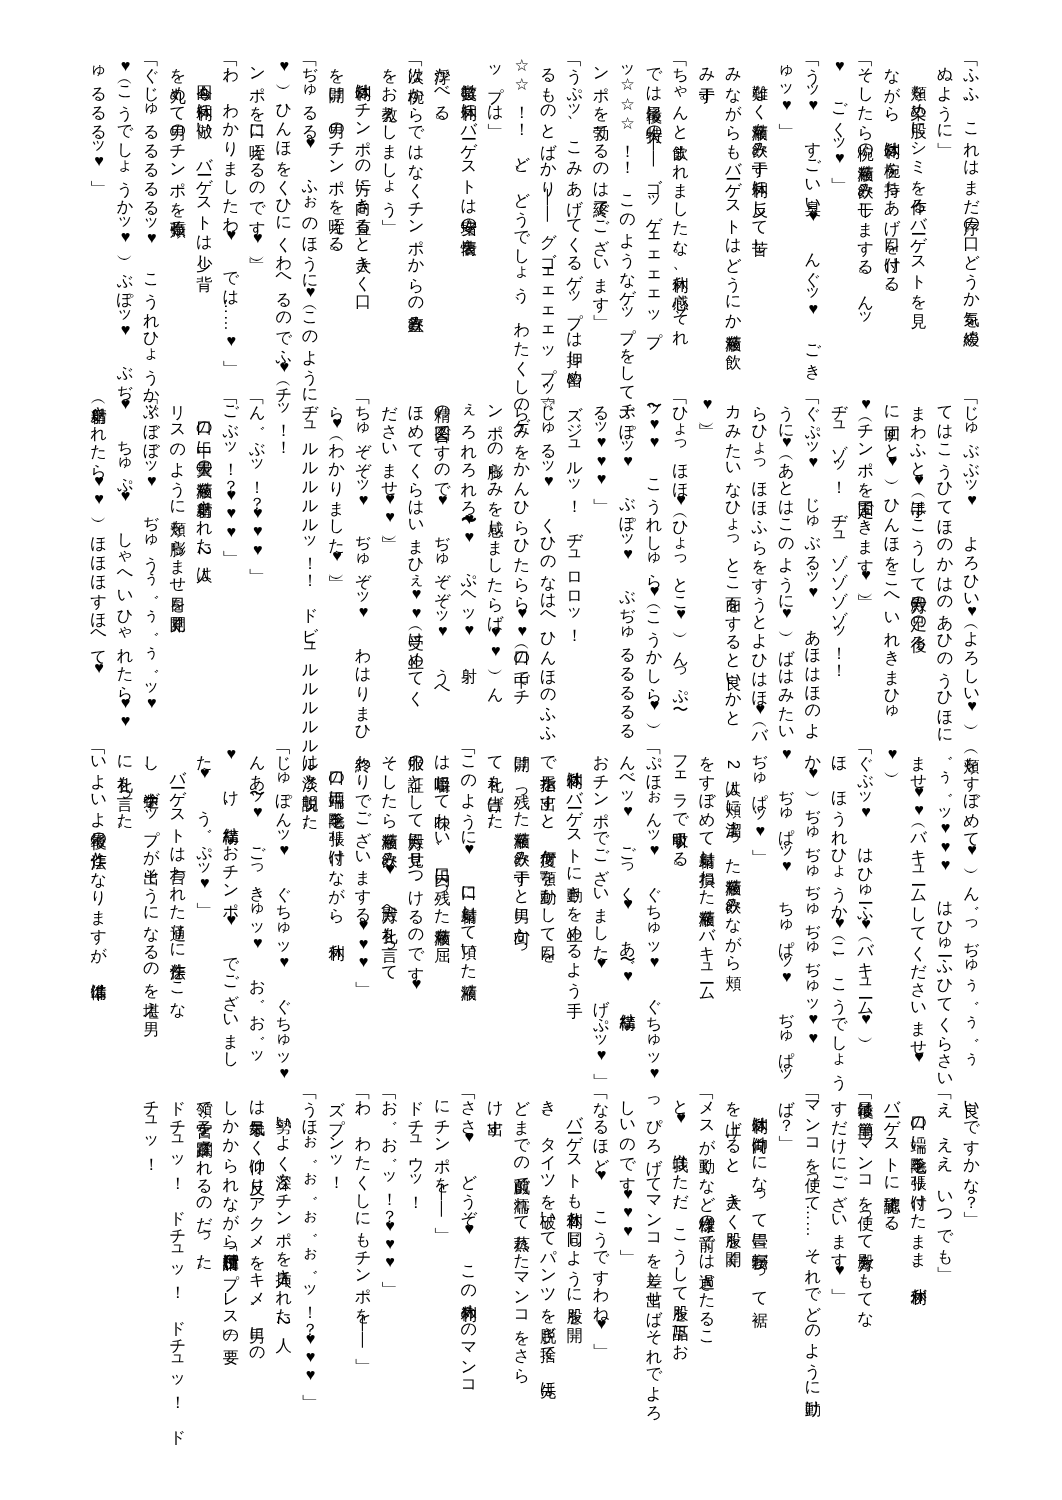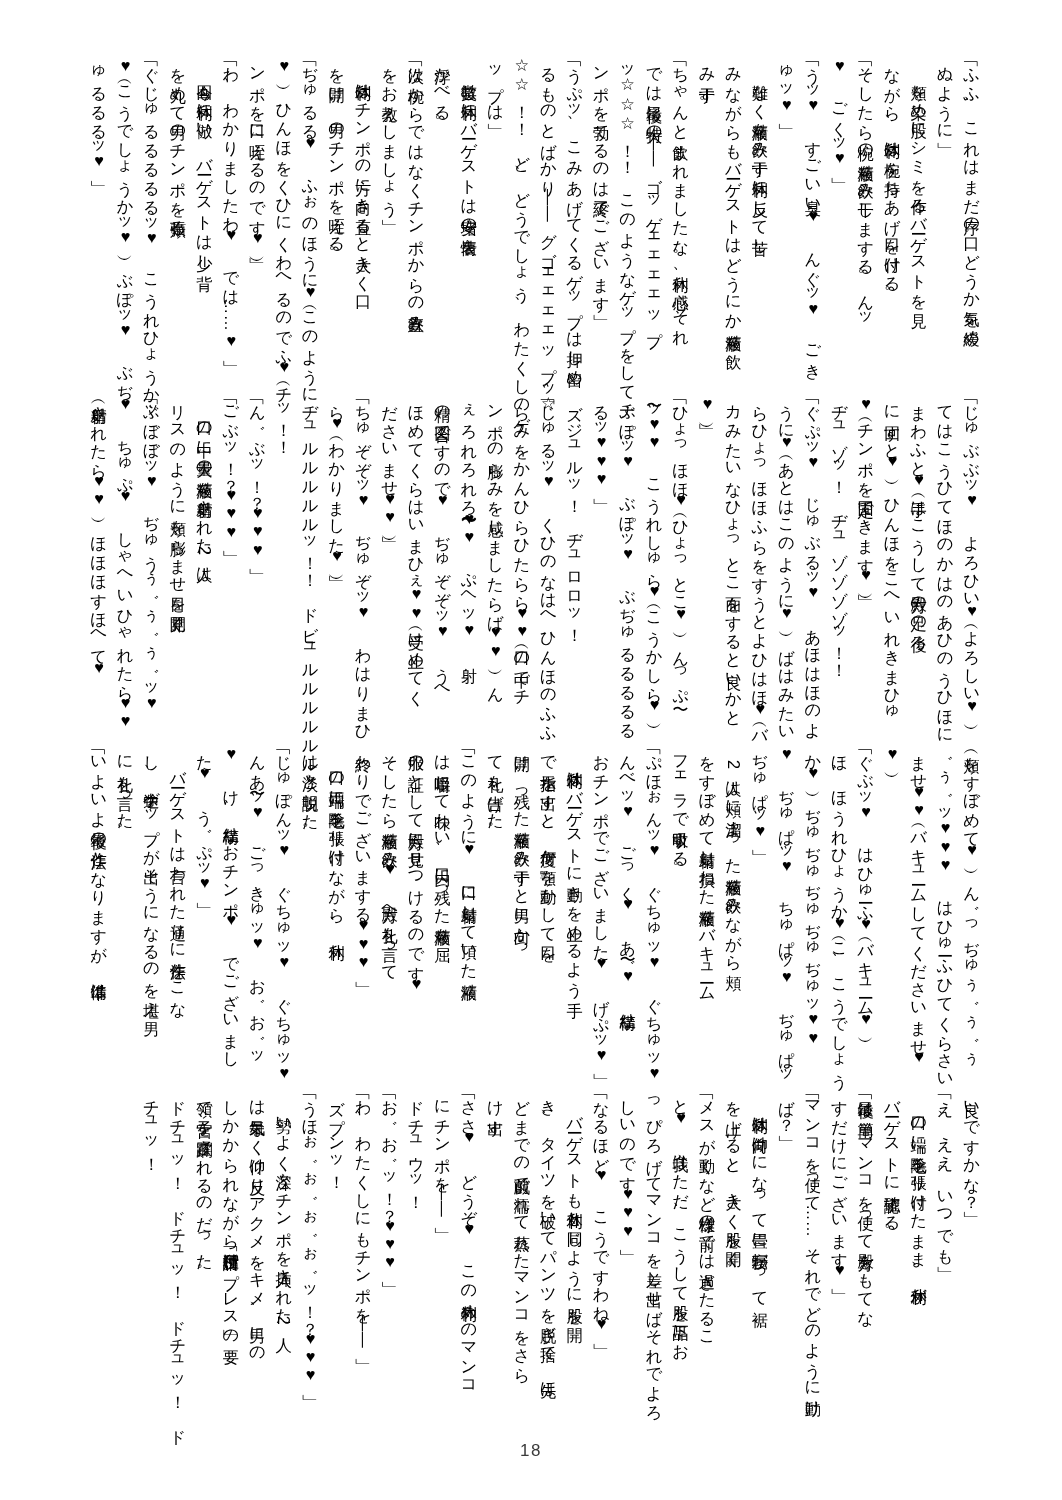--- a/index.html
+++ b/index.html
@@ -167,14 +167,13 @@
       <div class="col">「わ、わたくしにもチンポを――」</div>
       <div class="col">ズプンッ！</div>
       <div class="col">「うほぉ゛ぉ゛ぉ゛ぉ゛ッ！？♥♥♥」</div>
       <div class="col indent">勢いよく深々とチンポを挿入された2人</div>
       <div class="col">は呆気なく仰け反りアクメをキメ、男にの</div>
       <div class="col">しかかられながら所謂「種付けプレス」の要</div>
       <div class="col">領で子宮を蹂躙されるのだった。</div>
       <div class="col">ドチュッ！　ドチュッ！　ドチュッ！　ド</div>
       <div class="col">チュッ！</div>
     </div>
-  <div class="pageno">18</div>
 </div>
 
 </body></html>

